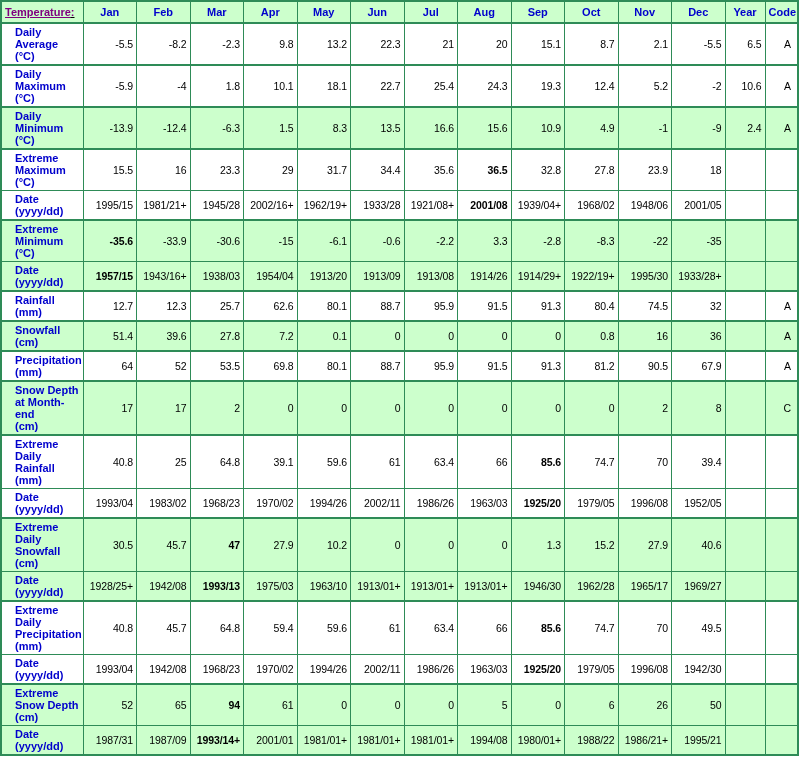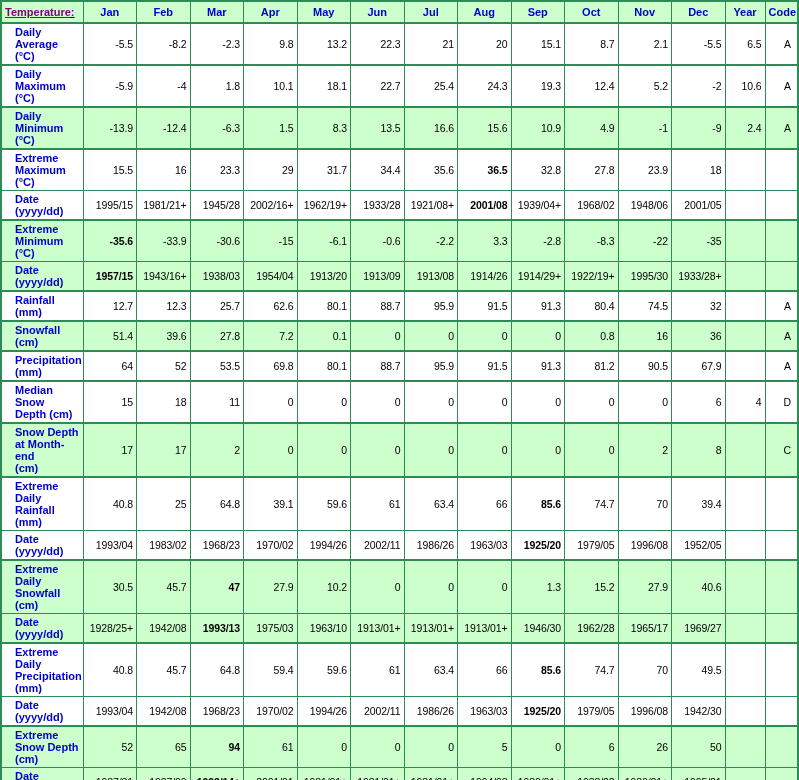--- a/index.html
+++ b/index.html
@@ -272,38 +272,20 @@
         <td class="val">88.7</td>
         <td class="val">95.9</td>
         <td class="val">91.5</td>
         <td class="val">91.3</td>
         <td class="val">81.2</td>
         <td class="val">90.5</td>
         <td class="val">67.9</td>
         <td class="val"></td>
         <td class="val code">A</td>
       </tr>
-      <tr class="row-white thick-top">
-        <td class="row-label">Median Snow
-Depth (cm)</td>
-        <td class="val">15</td>
-        <td class="val">18</td>
-        <td class="val">11</td>
-        <td class="val">0</td>
-        <td class="val">0</td>
-        <td class="val">0</td>
-        <td class="val">0</td>
-        <td class="val">0</td>
-        <td class="val">0</td>
-        <td class="val">0</td>
-        <td class="val">0</td>
-        <td class="val">6</td>
-        <td class="val">4</td>
-        <td class="val code">D</td>
-      </tr>
       <tr class="row-green thick-top">
         <td class="row-label">Snow Depth
 at Month-end
 (cm)</td>
         <td class="val">17</td>
         <td class="val">17</td>
         <td class="val">2</td>
         <td class="val">0</td>
         <td class="val">0</td>
         <td class="val">0</td>

